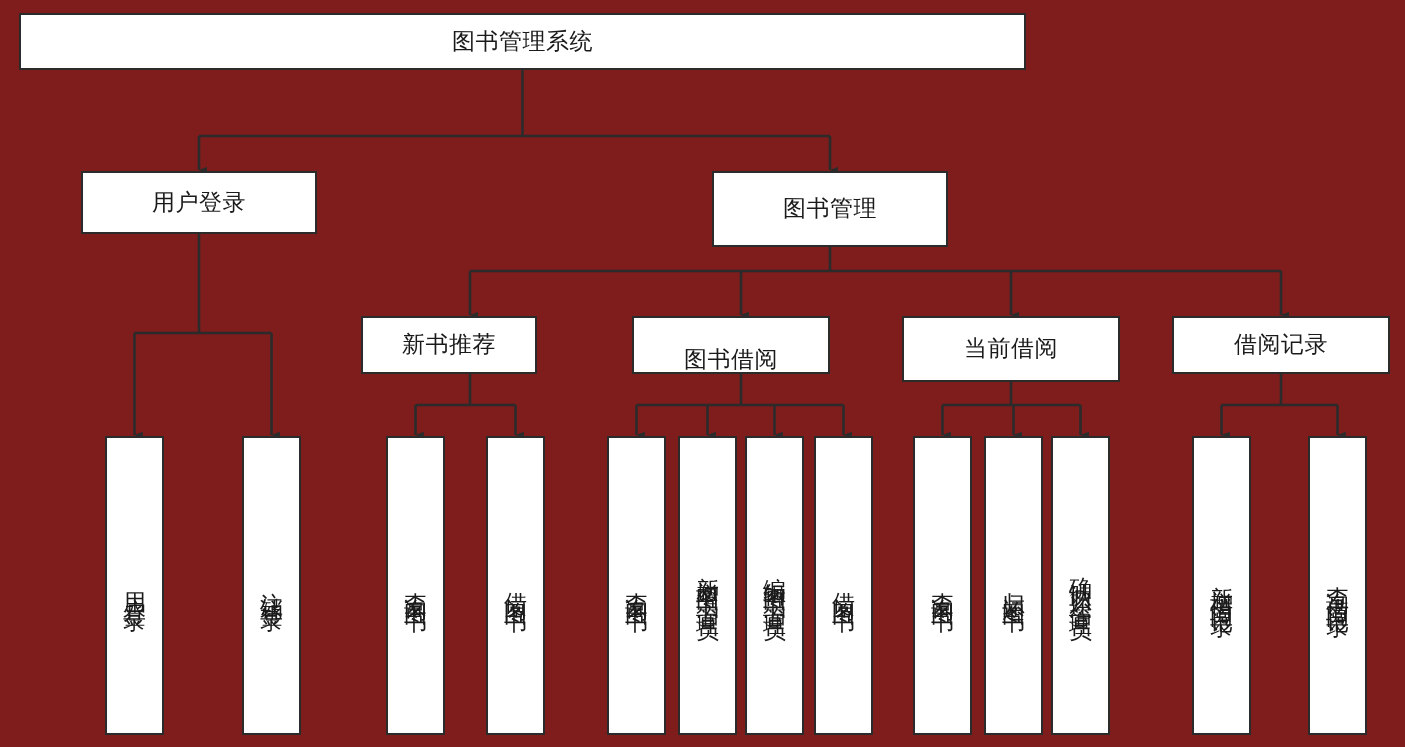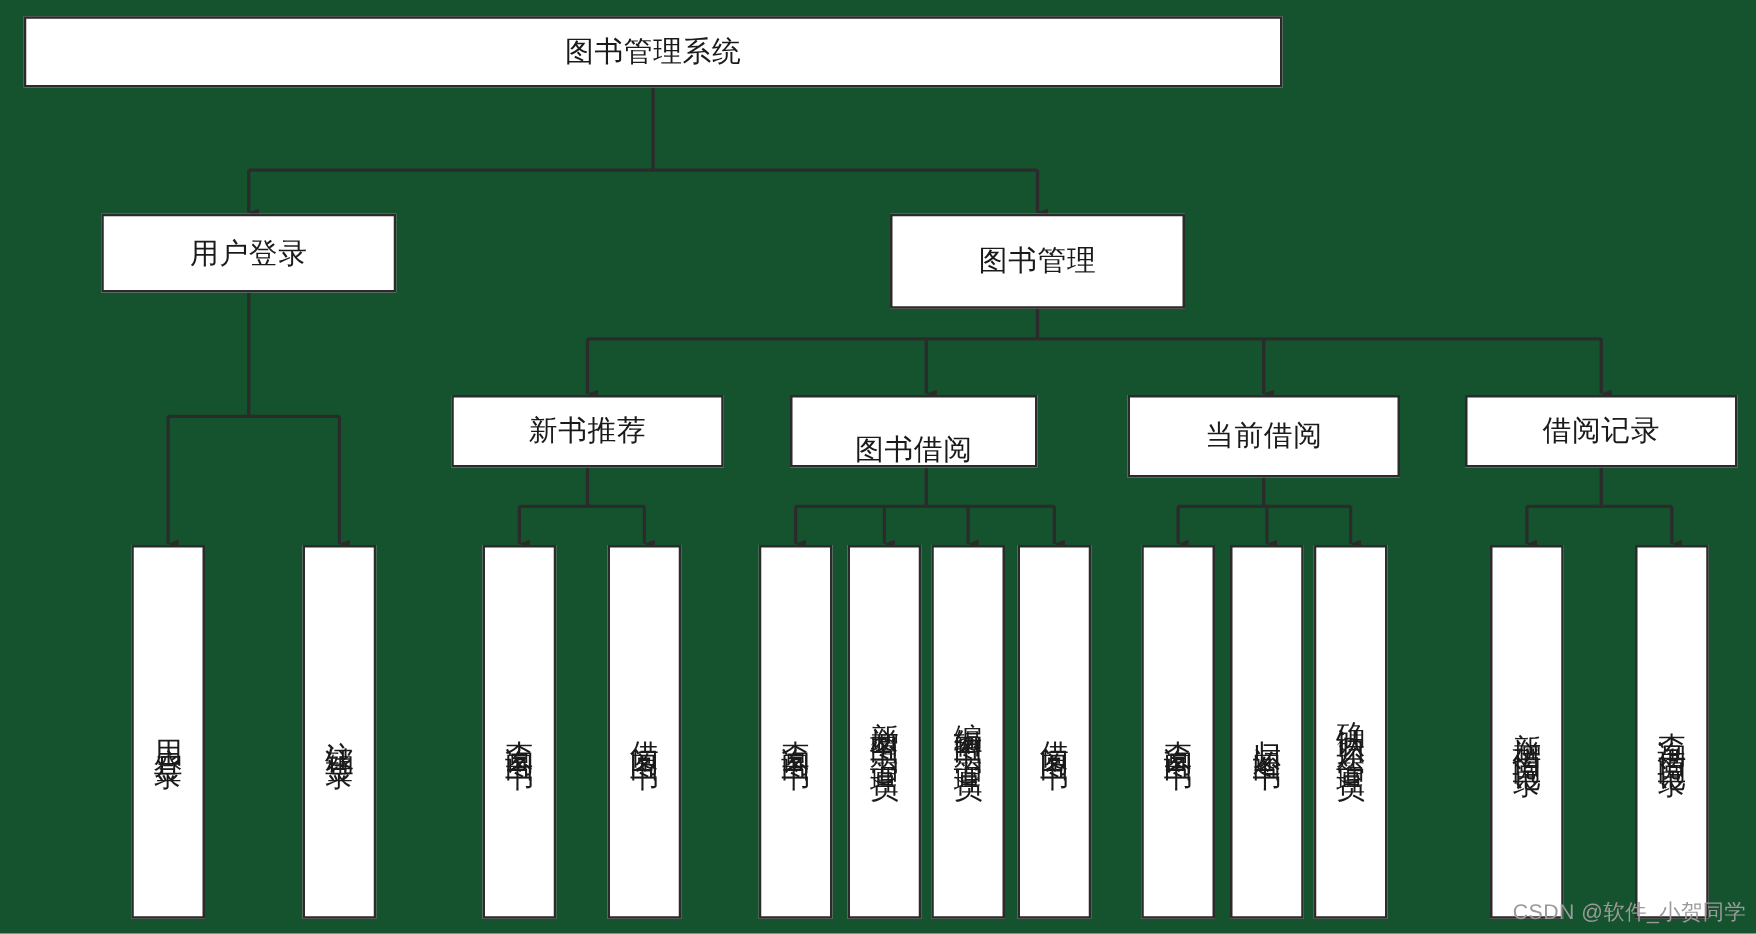--- a/index.html
+++ b/index.html
@@ -7,21 +7,21 @@
     padding: 0;
     background: #ffffff;
   }
   body {
     font-family: "Liberation Sans", "DejaVu Sans", sans-serif;
   }
   #canvas {
     position: relative;
     width: 1405px;
     height: 747px;
-    background: #14532d;
+    background: #7f1d1d;
     overflow: hidden;
   }
   svg#wires {
     position: absolute;
     left: 0;
     top: 0;
     width: 1405px;
     height: 747px;
   }
   .node {
@@ -114,21 +114,21 @@
   <div id="node-layer">
       <div class="node horiz" style="left: 19px; top: 13px; width: 1007px; height: 57px;">
         <span class="label">图书管理系统</span>
       </div>
       <div class="node horiz" style="left: 81px; top: 171px; width: 236px; height: 63px;">
         <span class="label">用户登录</span>
       </div>
       <div class="node horiz" style="left: 712px; top: 171px; width: 236px; height: 76px;">
         <span class="label">图书管理</span>
       </div>
-      <div class="node horiz" style="left: 361px; top: 316px; width: 218px; height: 58px;">
+      <div class="node horiz" style="left: 361px; top: 316px; width: 176px; height: 58px;">
         <span class="label">新书推荐</span>
       </div>
       <div class="node horiz" style="left: 632px; top: 316px; width: 198px; height: 58px; align-items: flex-end;">
         <span class="label">图书借阅</span>
       </div>
       <div class="node horiz" style="left: 902px; top: 316px; width: 218px; height: 66px;">
         <span class="label">当前借阅</span>
       </div>
       <div class="node horiz" style="left: 1172px; top: 316px; width: 218px; height: 58px; font-family: Liberation Serif, serif;">
         <span class="label">借阅记录</span>
@@ -167,14 +167,13 @@
         <span class="label">确认归还（管理员）</span>
       </div>
       <div class="node vert" style="left: 1192px; top: 436px; width: 59px; height: 299px;">
         <span class="label">新增借阅记录</span>
       </div>
       <div class="node vert" style="left: 1308px; top: 436px; width: 59px; height: 299px;">
         <span class="label">查询借阅记录</span>
       </div>
     </div>
 
-  <div class="watermark">CSDN @软件_小贺同学</div>
 </div>
 
 </body></html>

